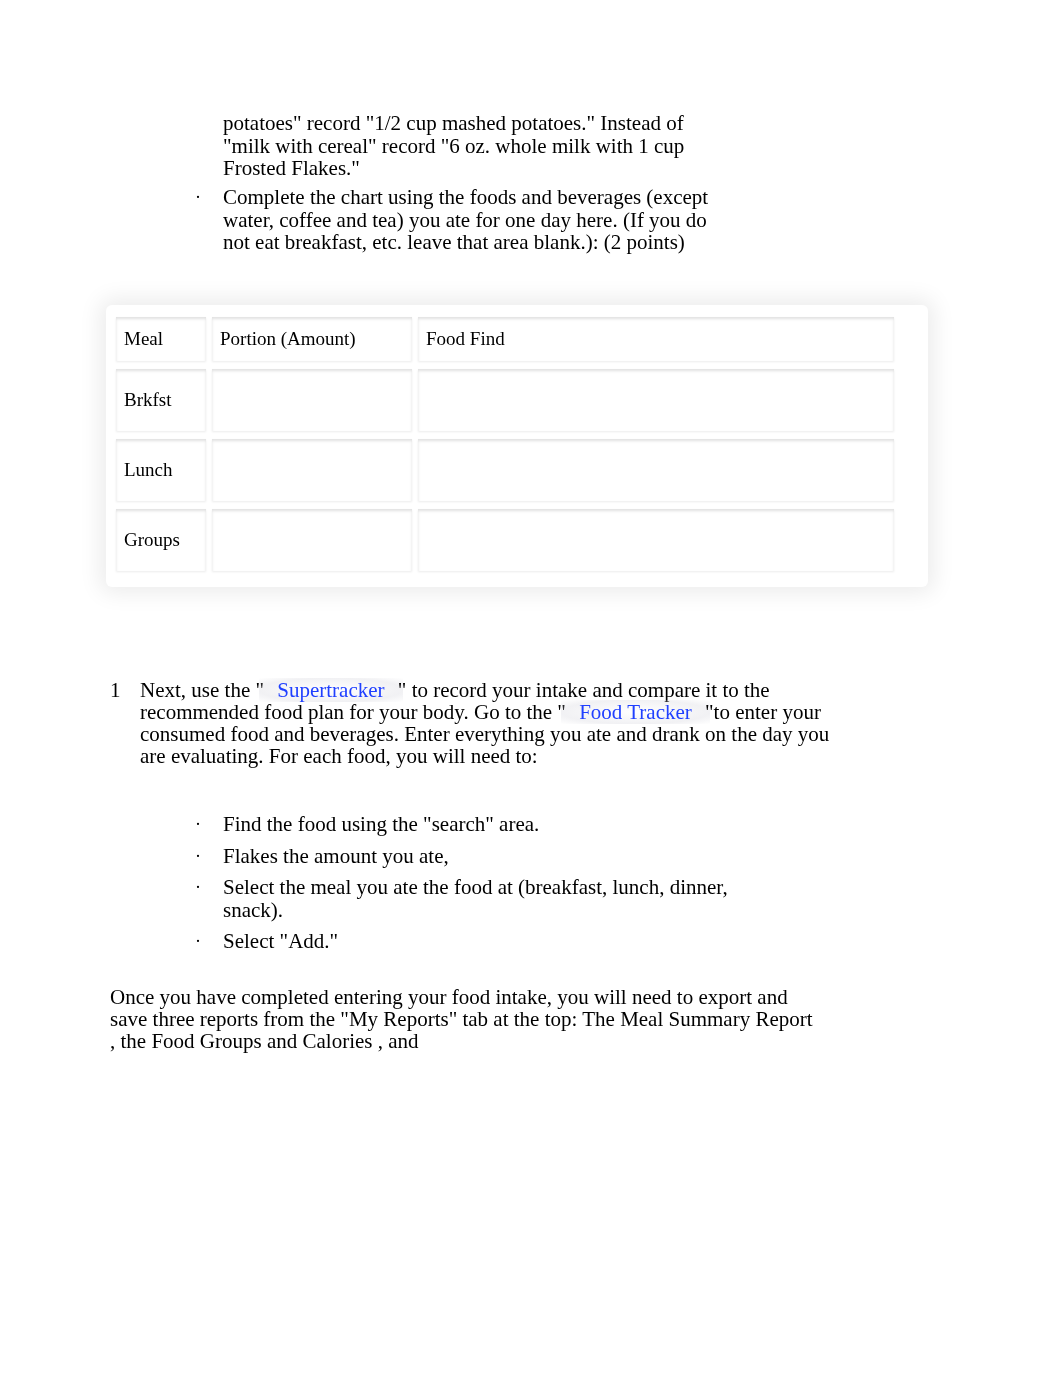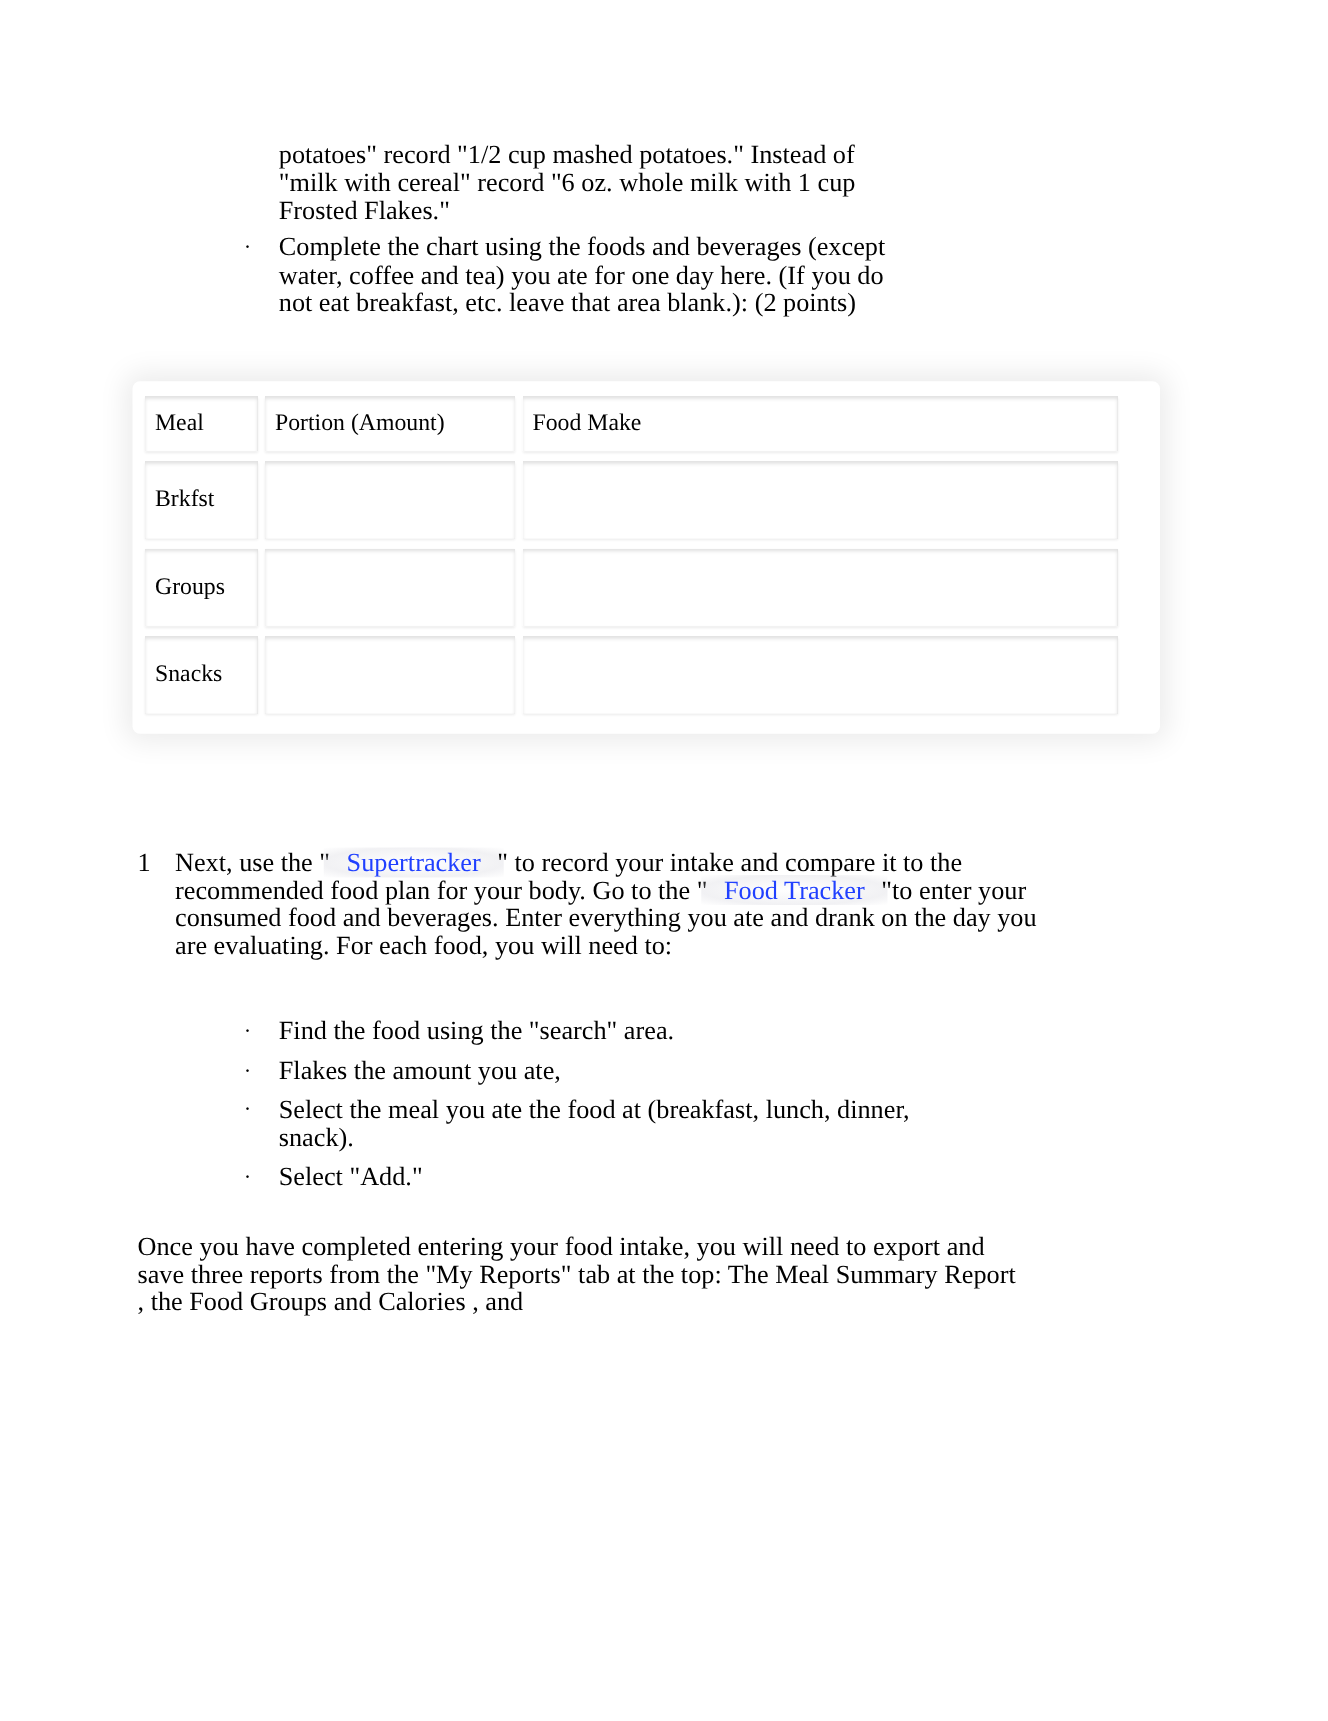--- a/index.html
+++ b/index.html
@@ -126,36 +126,36 @@
     <table>
       <colgroup>
         <col class="c-meal">
           <col class="c-portion">
           <col class="c-food">
       </colgroup>
       <thead>
         <tr>
           <th>Meal</th>
           <th>Portion (Amount)</th>
-          <th>Food Make</th>
+          <th>Food Find</th>
         </tr>
       </thead>
       <tbody>
         <tr>
           <td>Brkfst</td>
           <td></td>
           <td></td>
         </tr>
         <tr>
+          <td>Lunch</td>
+          <td></td>
+          <td></td>
+        </tr>
+        <tr>
           <td>Groups</td>
-          <td></td>
-          <td></td>
-        </tr>
-        <tr>
-          <td>Snacks</td>
           <td></td>
           <td></td>
         </tr>
       </tbody>
     </table>
   </div>
 
   <div class="numbered-block">
     <div class="num-marker">1</div>
     <div class="num-body">

